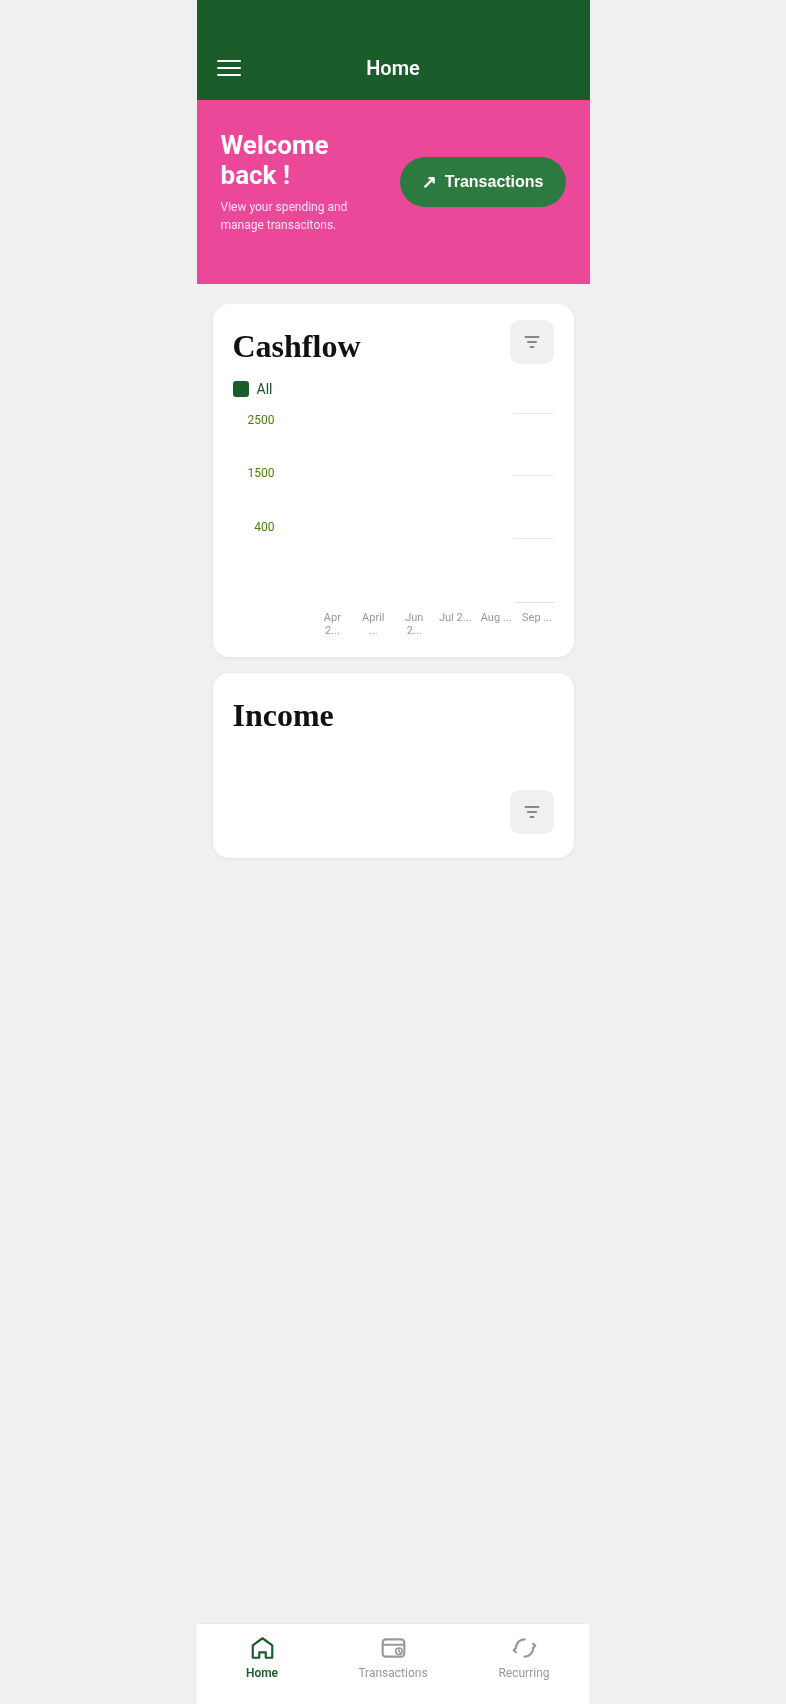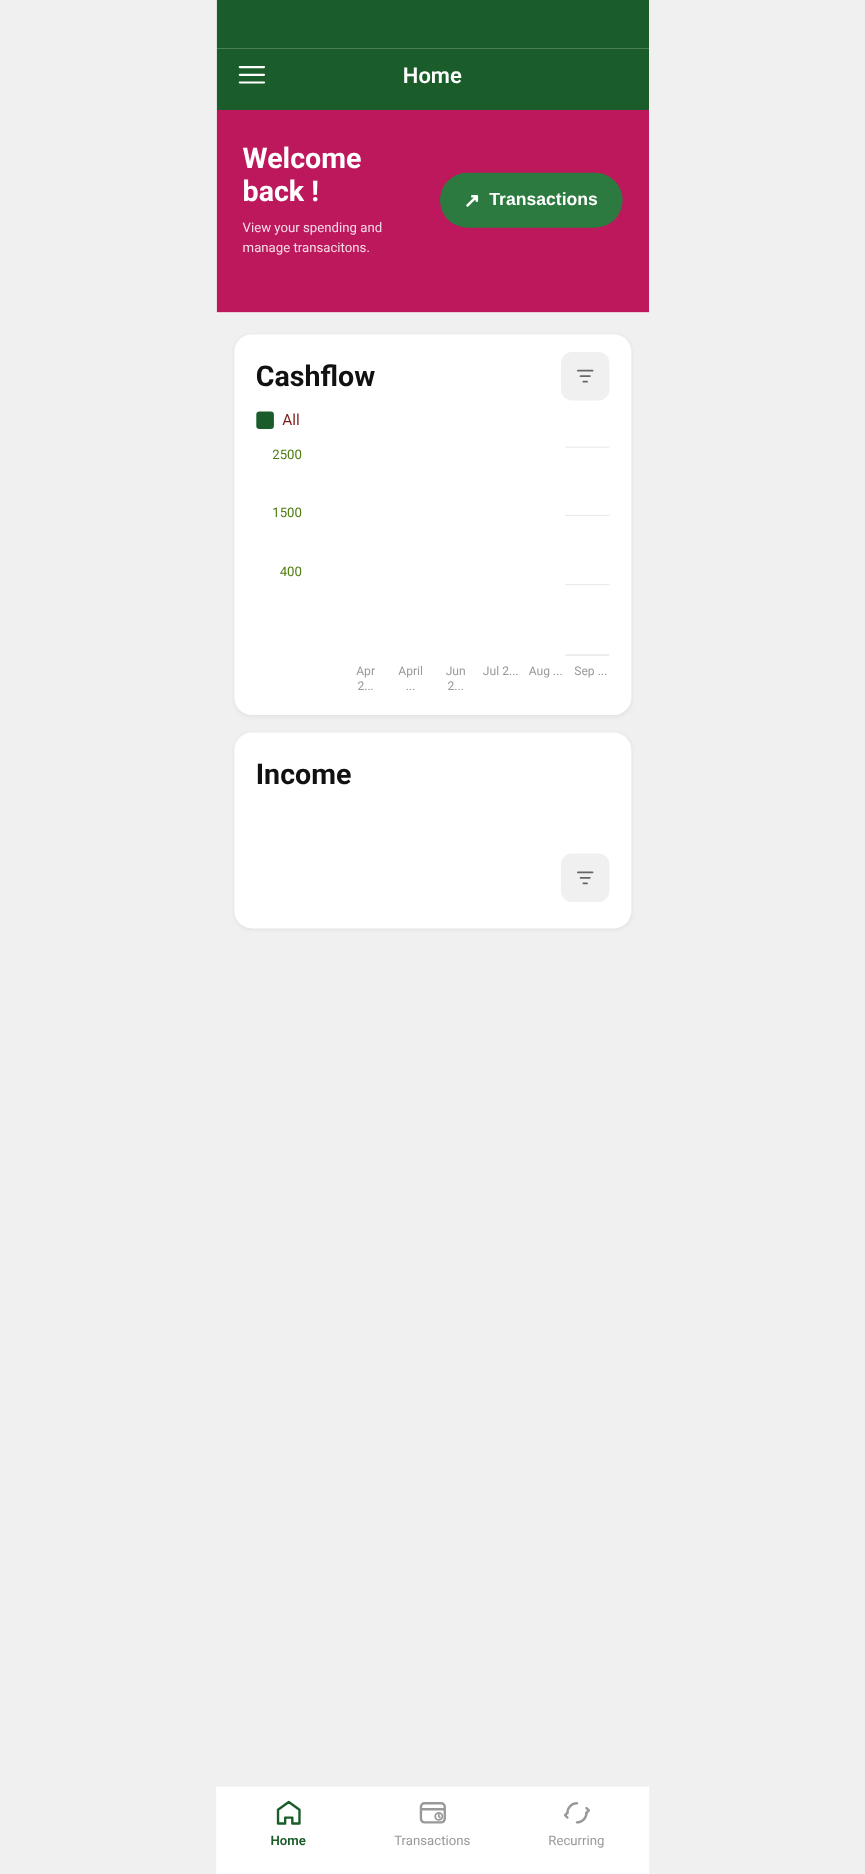--- a/index.html
+++ b/index.html
@@ -53,21 +53,21 @@
     }
 
     .header-title {
       color: white;
       font-size: 20px;
       font-weight: 600;
     }
 
     
     .hero {
-      background: #be185d;
+      background: #ec4899;
       padding: 30px 24px 50px;
       display: flex;
       align-items: center;
       justify-content: space-between;
       gap: 16px;
     }
 
     .hero-text h2 {
       color: white;
       font-size: 26px;
@@ -111,24 +111,25 @@
     
     .card {
       background: white;
       border-radius: 16px;
       padding: 24px 20px;
       margin-bottom: 16px;
       box-shadow: 0 1px 4px rgba(0,0,0,0.06);
     }
 
     .card-title {
-      font-size: 26px;
+      font-size: 32px;
       font-weight: 700;
       color: #111;
       margin-bottom: 16px;
+      font-family: Liberation Serif, serif;
     }
 
     
     .filter-btn {
       float: right;
       background: #f0f0f0;
       border: none;
       border-radius: 10px;
       width: 44px;
       height: 44px;
@@ -155,21 +156,21 @@
     .legend-dot {
       width: 16px;
       height: 16px;
       border-radius: 3px;
       background: #1a5c2a;
       flex-shrink: 0;
     }
 
     .legend-label {
       font-size: 14px;
-      color: #7f1d1d;
+      color: #14532d;
     }
 
     
     .bar-chart {
       width: 100%;
       position: relative;
     }
 
     .y-label {
       font-size: 12px;

